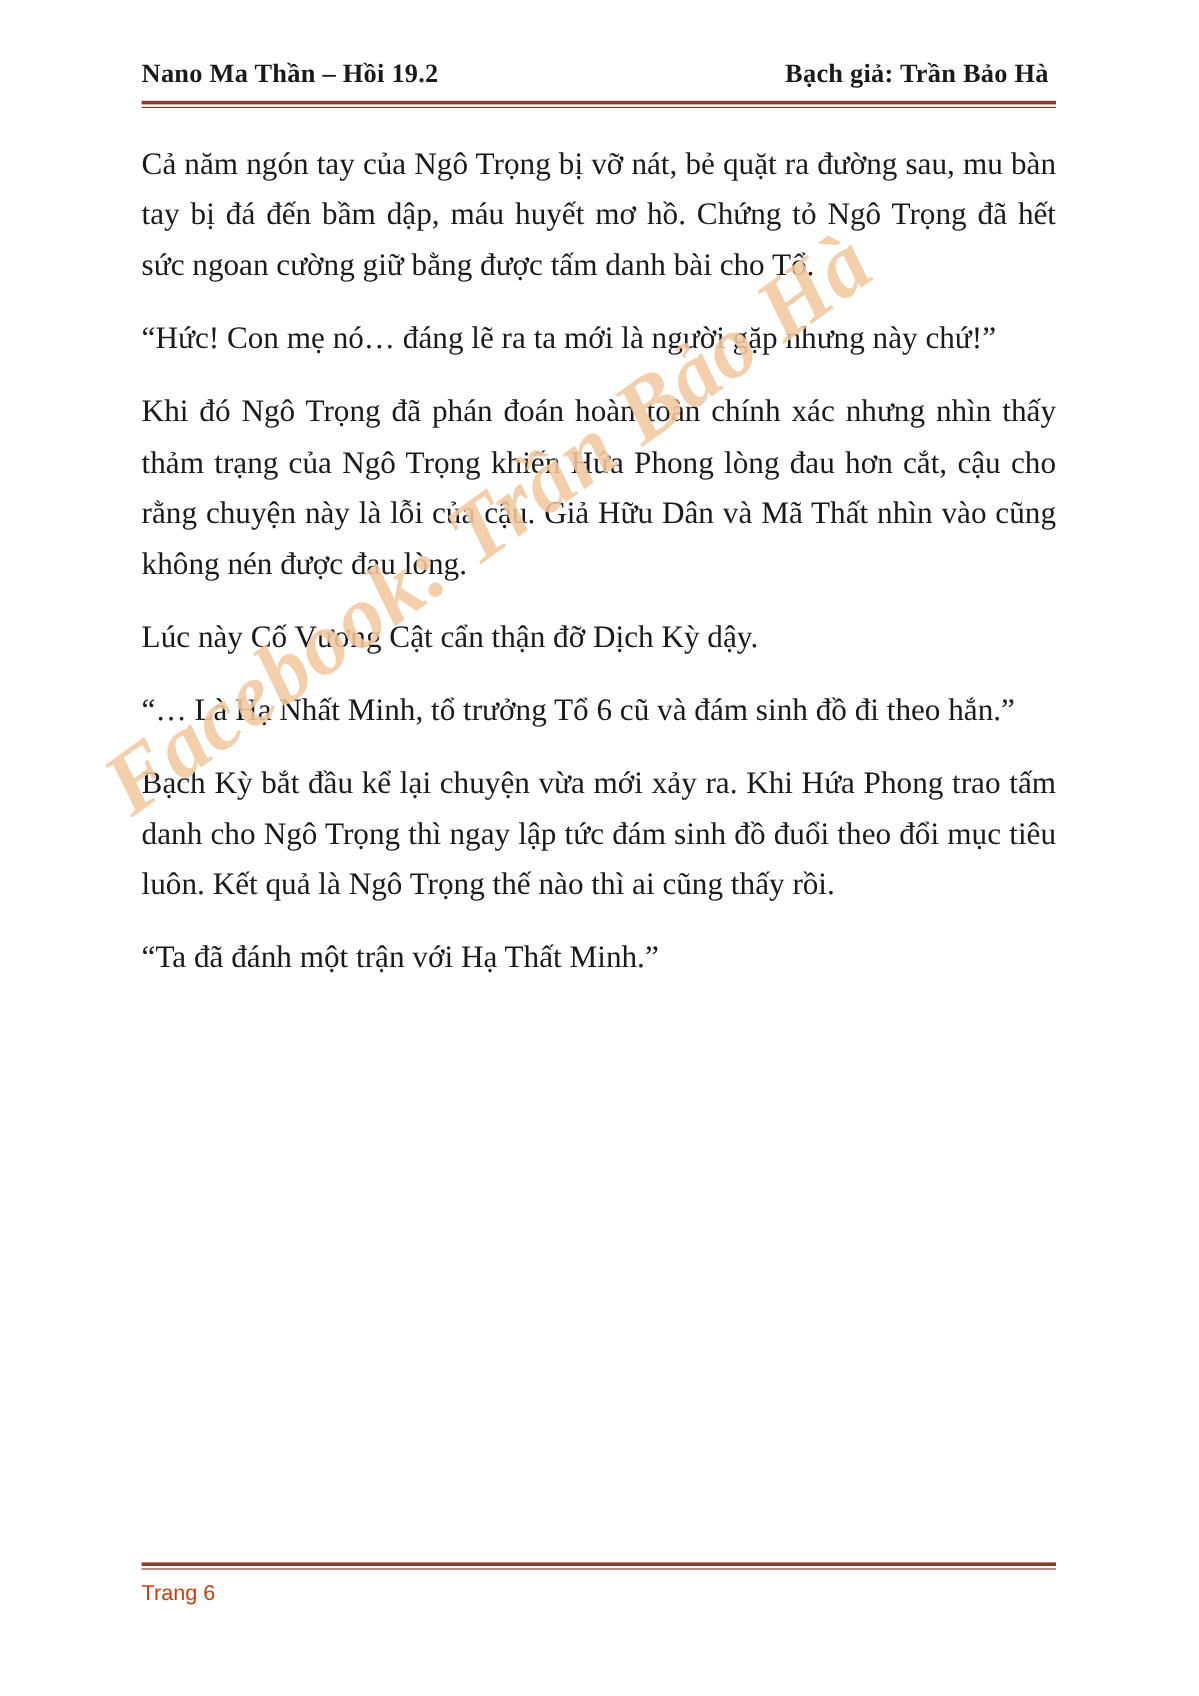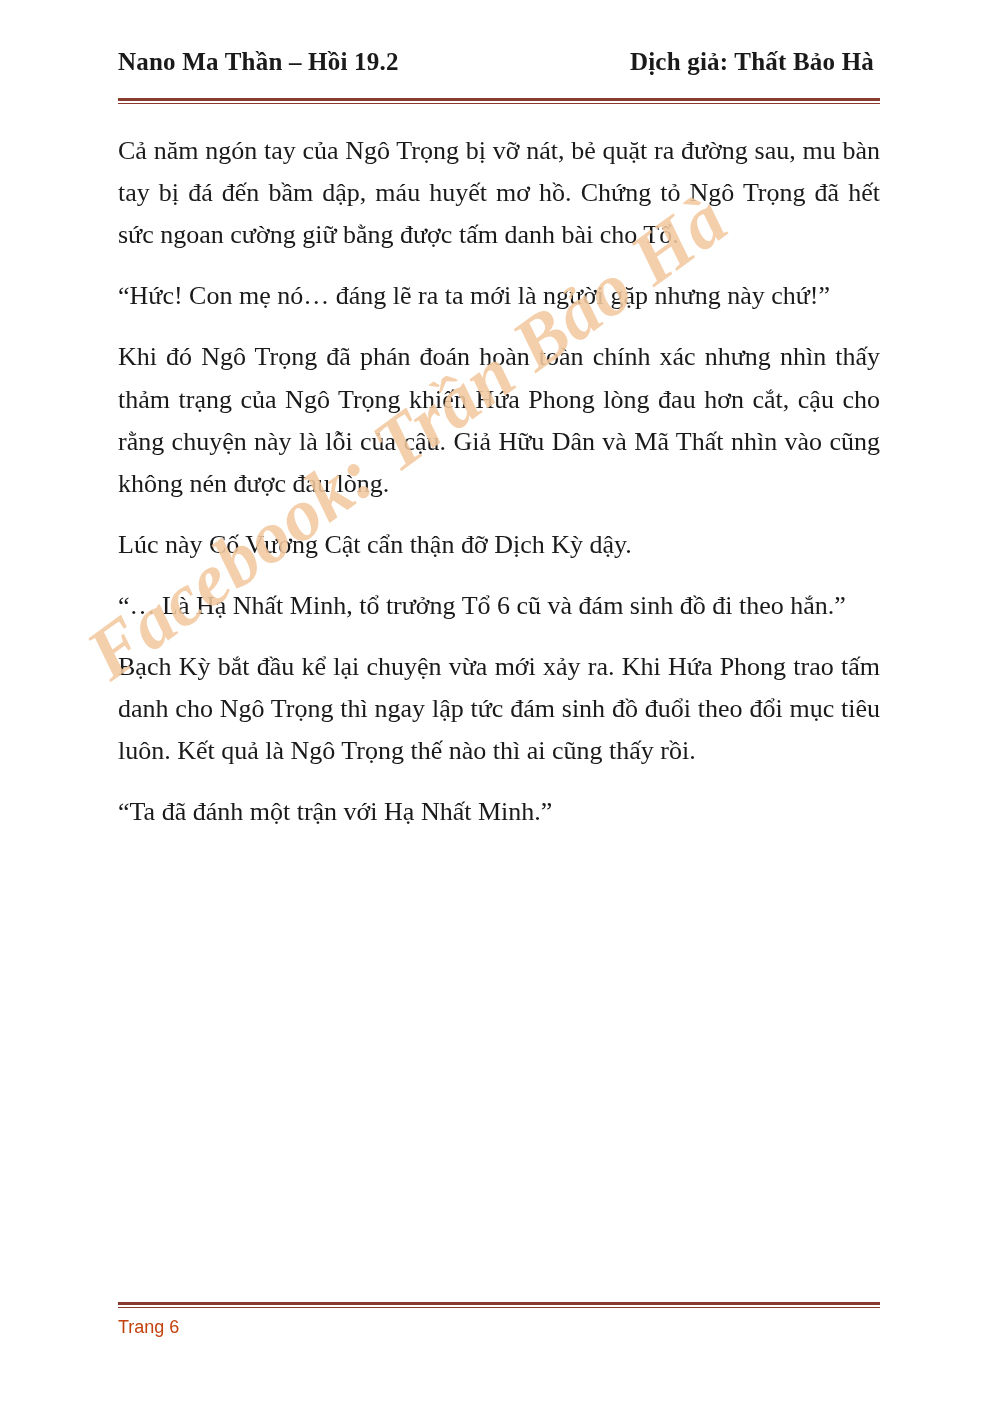--- a/index.html
+++ b/index.html
@@ -26,24 +26,24 @@
     position: absolute;
     left: 118px;
     top: 48px;
     width: 762px;
   }
   
   .header {
     display: flex;
     justify-content: space-between;
     align-items: baseline;
-    font-size: 25px;
+    font-size: 22px;
     font-weight: bold;
     letter-spacing: 0.2px;
-    padding-bottom: 22px;
+    padding-bottom: 10px;
     gap: 17px;
   }
   .header-left { white-space: nowrap; }
   .header-right { white-space: nowrap; padding-right: 6px; }
   .rule-top {
     border-top: 3px solid #8b3a2e;
     border-bottom: 1px solid #8b3a2e;
     height: 2px;
     margin-bottom: 26px;
   }
@@ -106,32 +106,32 @@
 </style>
 </head>
 <body>
 
 <div class="page">
 
   <div class="content">
 
     <div class="header">
       <div class="header-left">Nano Ma Thần – Hồi 19.2</div>
-      <div class="header-right">Dịch giả: Thất Bảo Hà</div>
+      <div class="header-right">Bạch giả: Trần Bảo Hà</div>
     </div>
     <div class="rule-top"></div>
 
     <div class="body-text">
       <p>Cả năm ngón tay của Ngô Trọng bị vỡ nát, bẻ quặt ra đường sau, mu bàn tay bị đá đến bầm dập, máu huyết mơ hồ. Chứng tỏ Ngô Trọng đã hết sức ngoan cường giữ bằng được tấm danh bài cho Tổ.</p>
       <p>“Hức! Con mẹ nó… đáng lẽ ra ta mới là người gặp nhưng này chứ!”</p>
       <p>Khi đó Ngô Trọng đã phán đoán hoàn toàn chính xác nhưng nhìn thấy thảm trạng của Ngô Trọng khiến Hứa Phong lòng đau hơn cắt, cậu cho rằng chuyện này là lỗi của cậu. Giả Hữu Dân và Mã Thất nhìn vào cũng không nén được đau lòng.</p>
       <p>Lúc này Cố Vương Cật cẩn thận đỡ Dịch Kỳ dậy.</p>
       <p>“… Là Hạ Nhất Minh, tổ trưởng Tổ 6 cũ và đám sinh đồ đi theo hắn.”</p>
       <p>Bạch Kỳ bắt đầu kể lại chuyện vừa mới xảy ra. Khi Hứa Phong trao tấm danh cho Ngô Trọng thì ngay lập tức đám sinh đồ đuổi theo đổi mục tiêu luôn. Kết quả là Ngô Trọng thế nào thì ai cũng thấy rồi.</p>
-      <p>“Ta đã đánh một trận với Hạ Nhất Minh.”</p>
+      <p>“Ta đã đánh một trận với Hạ Thất Minh.”</p>
     </div>
 
   </div>
 
   <div class="footer">
     <div class="rule-bottom"></div>
     <div class="footer-row">
       <span>Trang 6</span>
     </div>
   </div>

